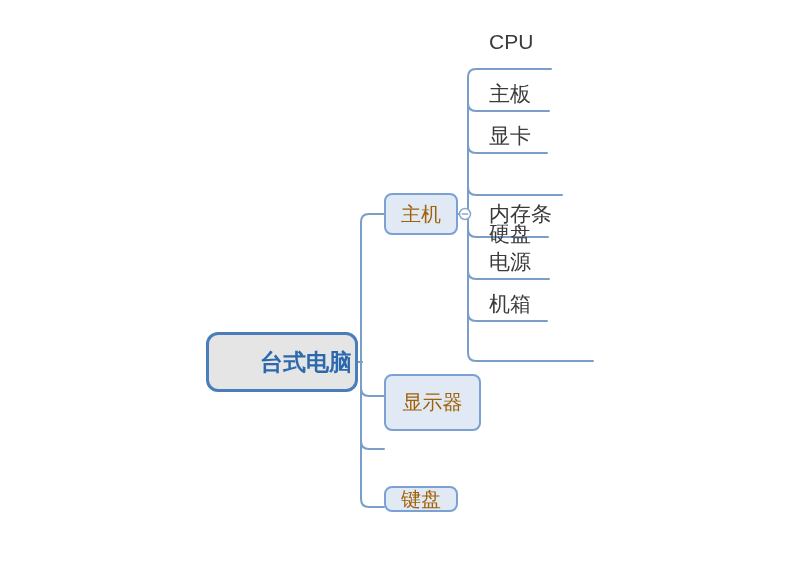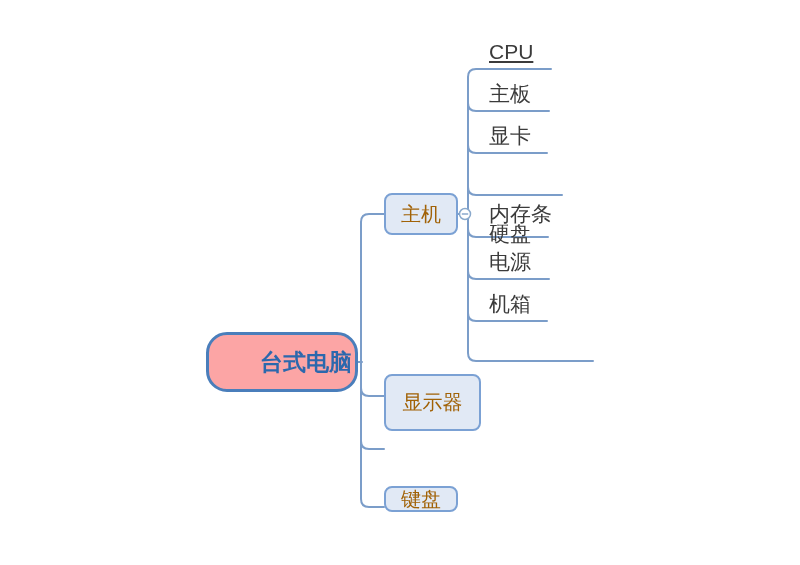--- a/index.html
+++ b/index.html
@@ -30,42 +30,42 @@
     justify-content: center;
     background: #e1e9f5;
     border: 2px solid #7ba1d4;
     border-radius: 8px;
     color: #a16207;
     font-size: 20px;
     white-space: nowrap;
   }
   .topic.root {
     left: 206px; top: 332px; width: 152px; height: 60px;
-    background: #fca5a5;
+    background: #e5e5e5;
     border: 3px solid #4a7ebb;
-    border-radius: 21px;
+    border-radius: 12px;
     color: #2b68ad;
     font-size: 23px;
     font-weight: bold;
     padding-left: 48px;
   }
   .topic.host    { left: 384px; top: 193px; width: 74px; height: 42px; }
   .topic.monitor { left: 384px; top: 374px; width: 97px; height: 57px; }
   .topic.mouse   { left: 384px; top: 428px; width: 74px; height: 42px; }
   .topic.keyboard{ left: 384px; top: 486px; width: 74px; height: 26px; }
 
   .leaf {
     position: absolute;
     left: 489px;
     color: #3b3b3b;
     font-size: 21px;
     line-height: 27px;
     white-space: nowrap;
   }
-  .leaf.l1 { top: 38px; text-decoration: underline; }
+  .leaf.l1 { top: 28px; }
   .leaf.l2 { top: 80px; text-align: right; }
   .leaf.l3 { top: 122px; }
   .leaf.l4 { top: 164px; margin-top: 36px; }
   .leaf.l5 { top: 220px; }
   .leaf.l6 { top: 248px; }
   .leaf.l7 { top: 290px; }
   .leaf.l8 { top: 330px; }
 </style>
 </head>
 <body>

